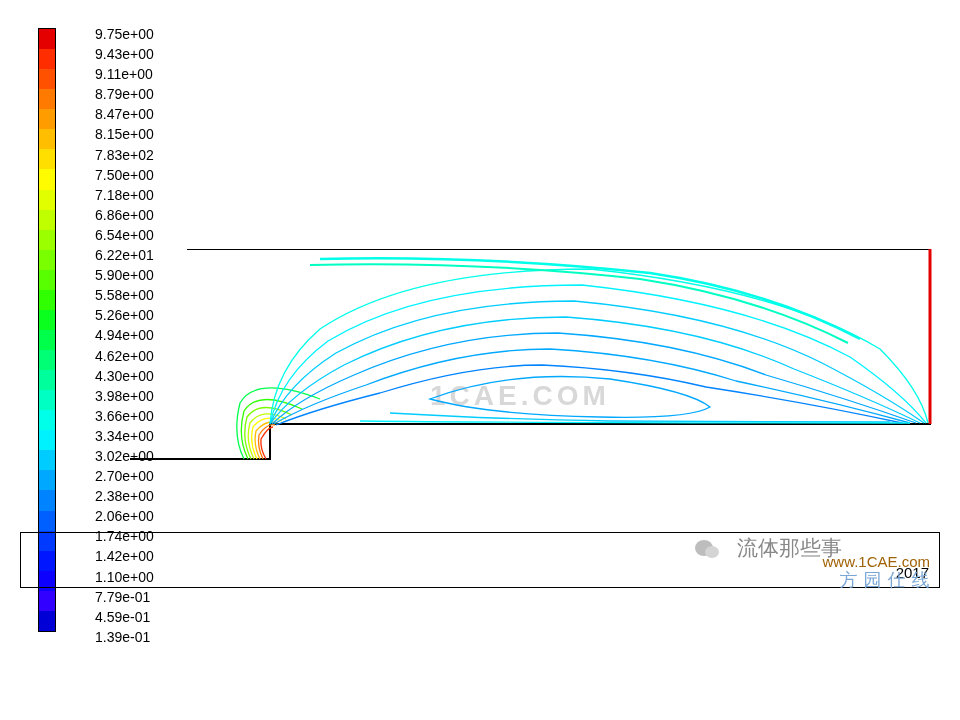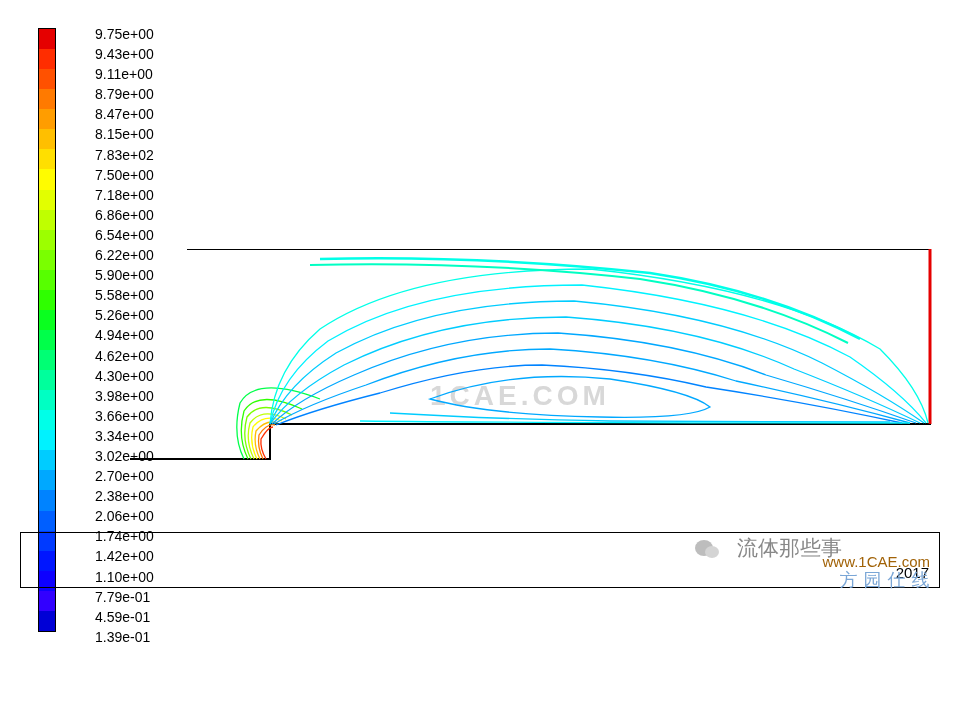--- a/index.html
+++ b/index.html
@@ -64,21 +64,21 @@
       <div>9.43e+00</div>
       <div>9.11e+00</div>
       <div>8.79e+00</div>
       <div>8.47e+00</div>
       <div>8.15e+00</div>
       <div>7.83e+02</div>
       <div>7.50e+00</div>
       <div>7.18e+00</div>
       <div>6.86e+00</div>
       <div>6.54e+00</div>
-      <div>6.22e+00</div>
+      <div>6.22e+01</div>
       <div>5.90e+00</div>
       <div>5.58e+00</div>
       <div>5.26e+00</div>
       <div>4.94e+00</div>
       <div>4.62e+00</div>
       <div>4.30e+00</div>
       <div>3.98e+00</div>
       <div>3.66e+00</div>
       <div>3.34e+00</div>
       <div>3.02e+00</div>

